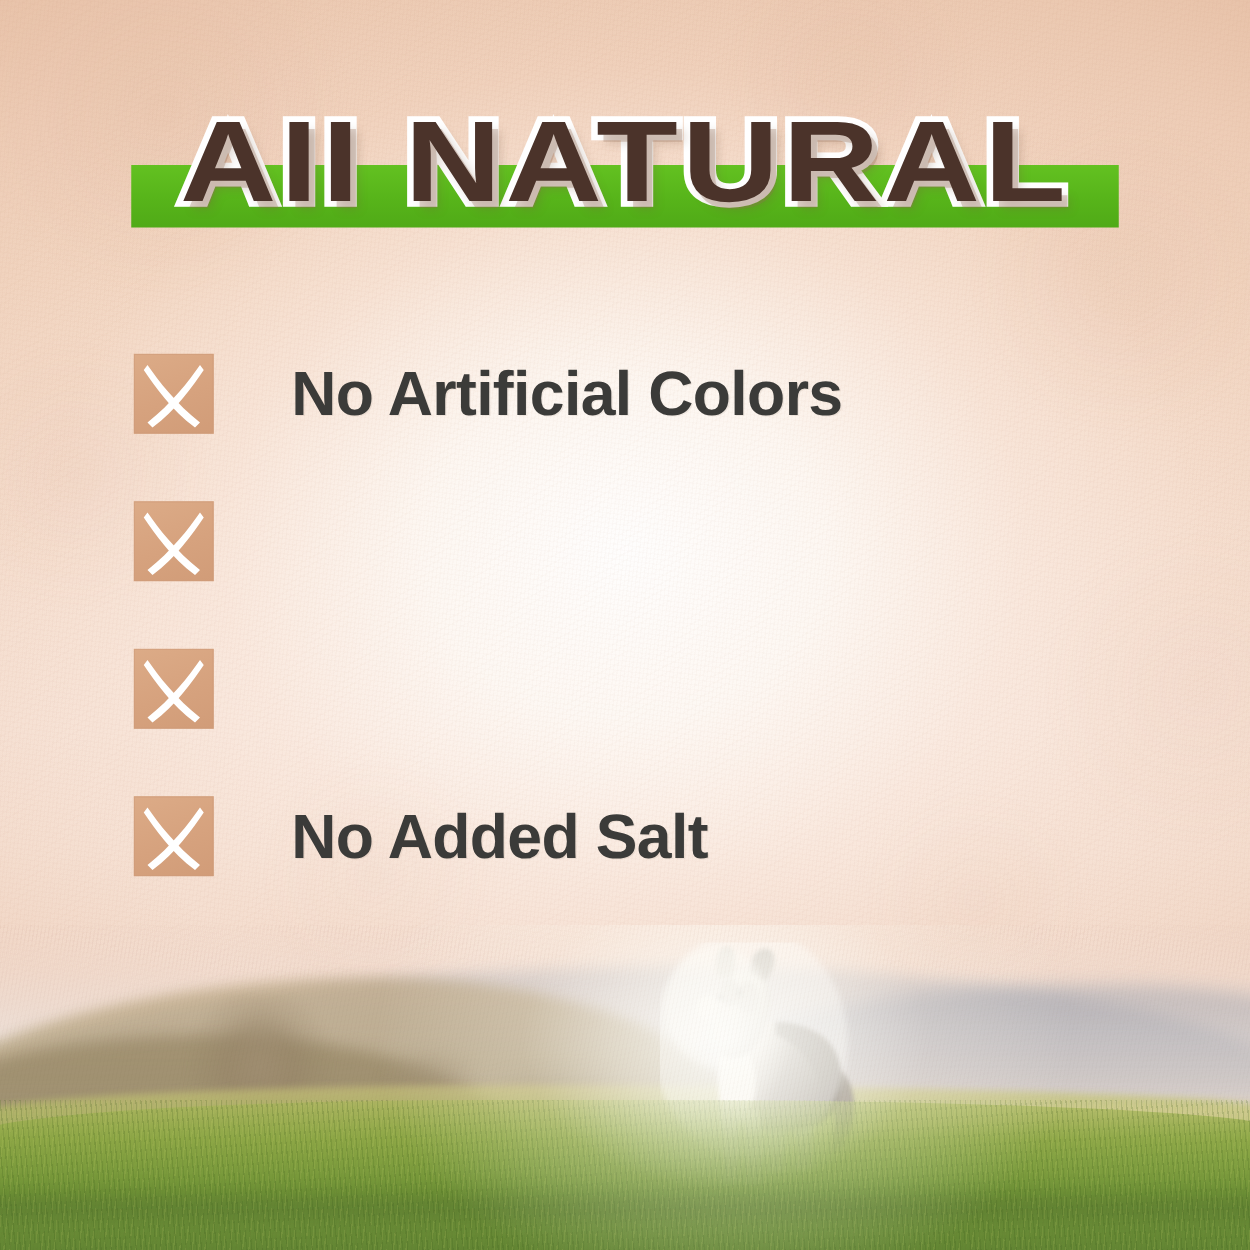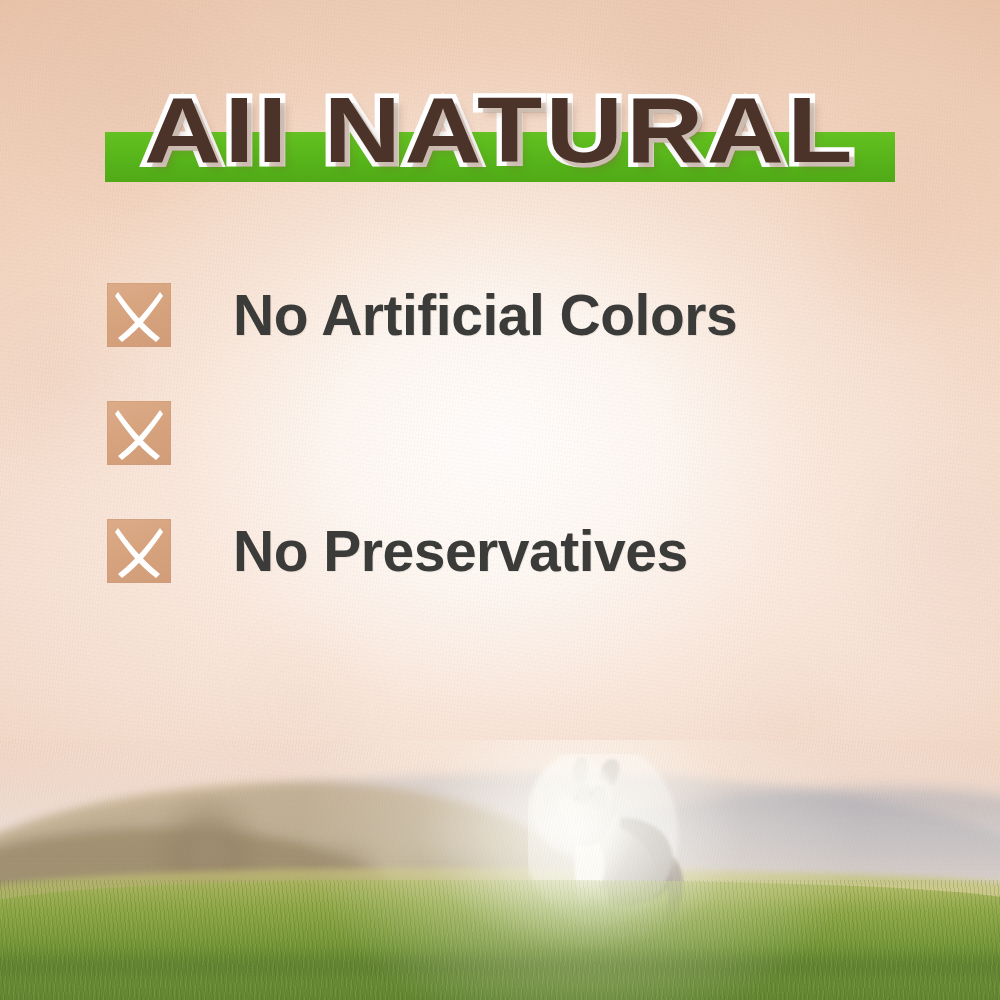--- a/index.html
+++ b/index.html
@@ -150,21 +150,21 @@
     position: absolute;
     left: 0;
     top: 0;
     width: 64px;
     height: 64px;
     display: block;
   }
   .feature-label {
     margin-left: 62px;
     font-family: "Liberation Sans", sans-serif;
-    font-size: 57px;
+    font-size: 50px;
     line-height: 60px;
     font-weight: bold;
     color: #3b3b39;
     letter-spacing: -0.5px;
     white-space: nowrap;
     text-shadow: 1px 1px 0 rgba(120,95,80,0.10);
   }
 
   
   .landscape {
@@ -492,19 +492,27 @@
       </div>
     </div>
 
     <div class="feature-row">
       <div class="checkbox">
         <svg viewBox="0 0 64 64" xmlns="http://www.w3.org/2000/svg">
           <path d="M11 9 C20 22 34 40 53 55 L49 59 C30 45 17 26 8 13 Z" fill="#ffffff"></path>
           <path d="M53 9 C44 22 30 40 11 55 L15 59 C34 45 47 26 56 13 Z" fill="#ffffff"></path>
         </svg>
       </div>
-      <div class="feature-label">No Preservatives</div>
     </div>
 
+    <div class="feature-row">
+      <div class="checkbox">
+        <svg viewBox="0 0 64 64" xmlns="http://www.w3.org/2000/svg">
+          <path d="M11 9 C20 22 34 40 53 55 L49 59 C30 45 17 26 8 13 Z" fill="#ffffff"></path>
+          <path d="M53 9 C44 22 30 40 11 55 L15 59 C34 45 47 26 56 13 Z" fill="#ffffff"></path>
+        </svg>
+      </div>
+      <div class="feature-label">No Added Salt</div>
+    </div>
 
   </div>
 
 </div>
 
 </body></html>

